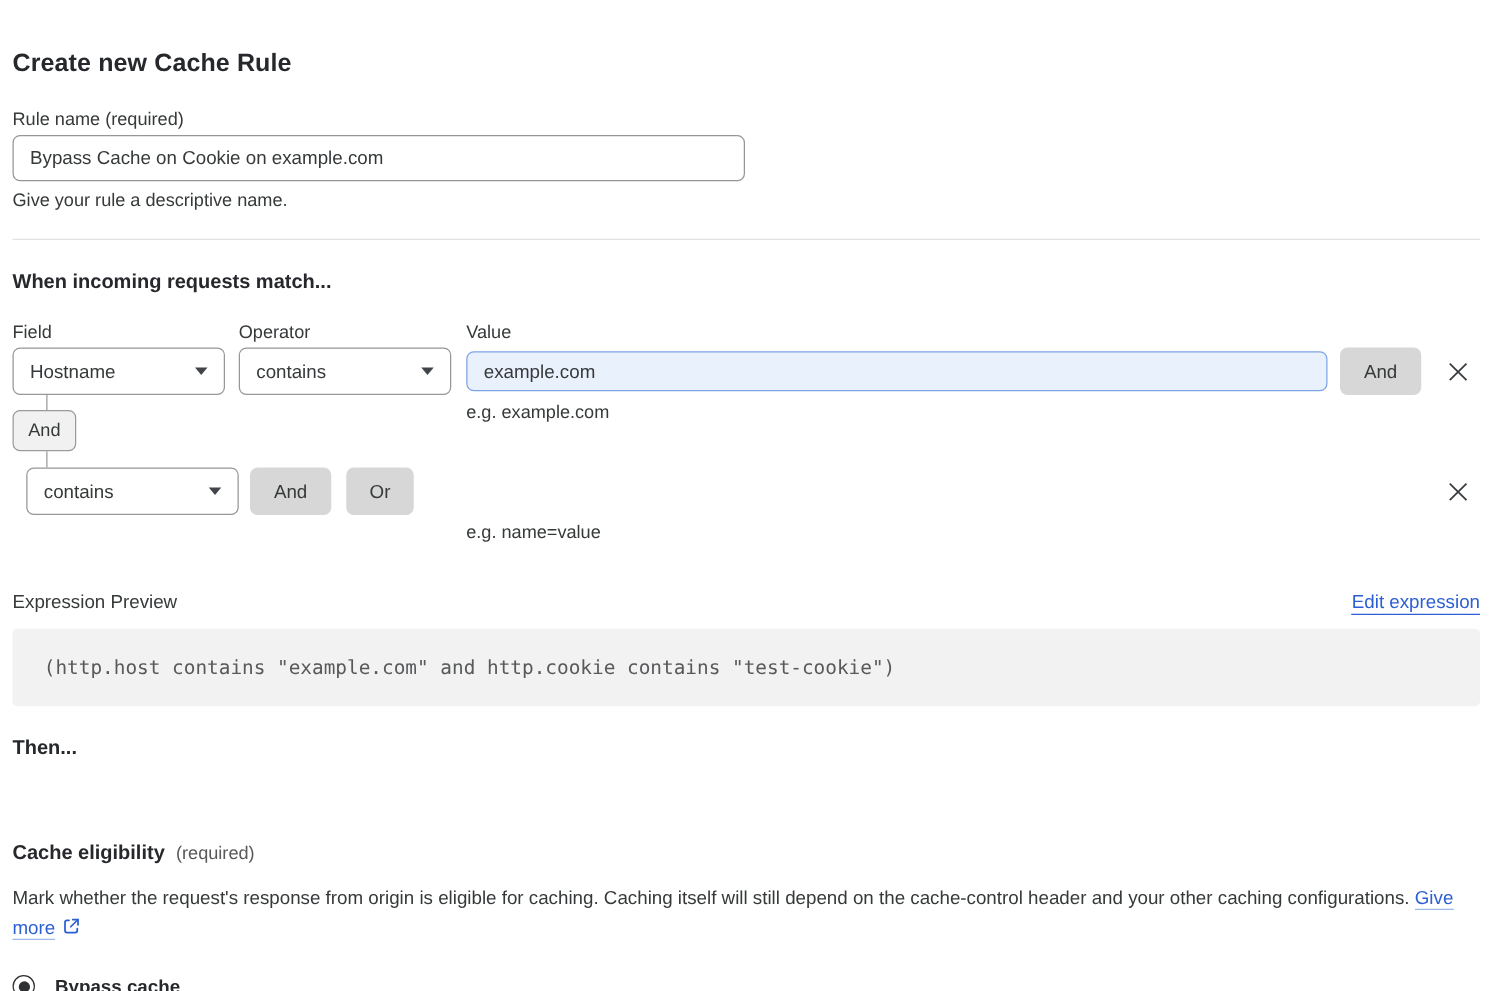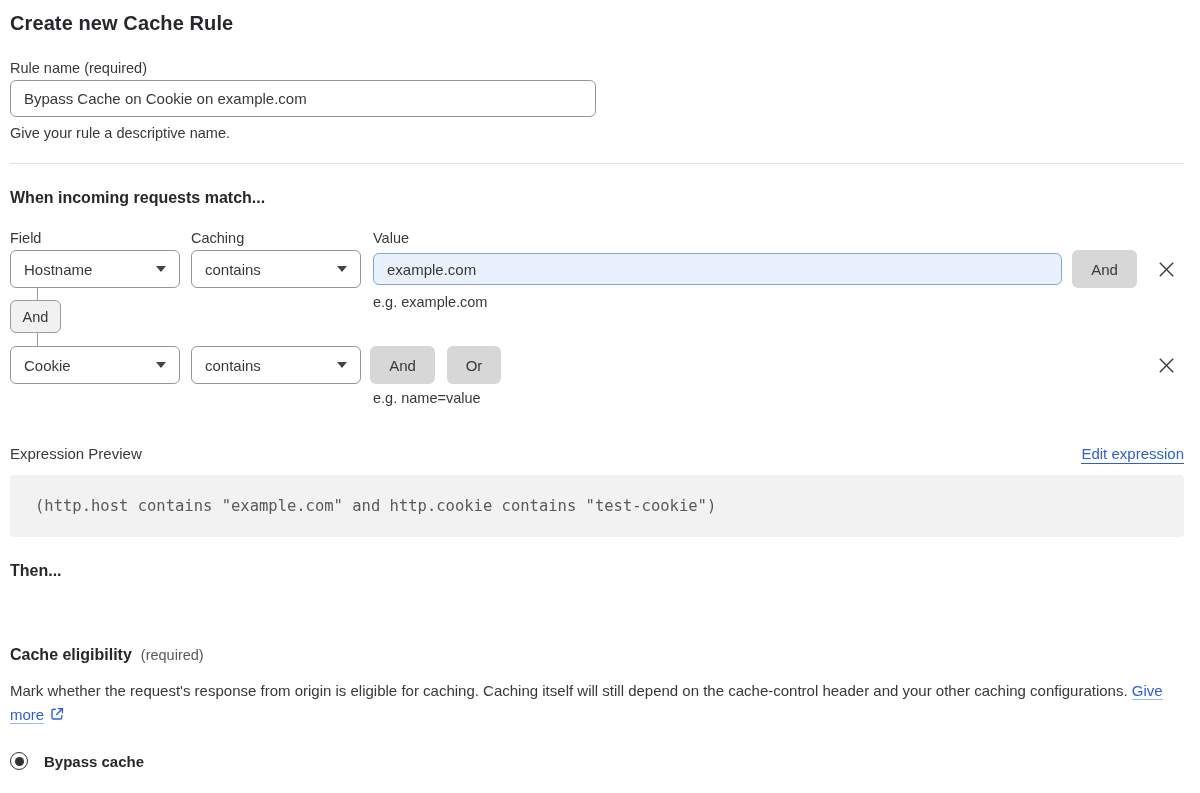--- a/index.html
+++ b/index.html
@@ -9,20 +9,21 @@
     color: #36393a;
     font-size: 15px;
   }
   .container { width: 1174px; margin-left: 10px; padding-top: 12px; }
 
   .page-title {
     font-size: 20px;
     font-weight: 700;
     color: #26282c;
     letter-spacing: 0.1px;
+    margin-top: 28px;
   }
 
   .field-label { margin-top: 25px; font-size: 14.5px; color: #36393a; }
 
   .rule-name-input {
     margin-top: 4px;
     width: 586px; height: 37px;
     border: 1px solid #969696;
     border-radius: 6px;
     padding: 0 13px;
@@ -206,21 +207,21 @@
   <div class="field-label">Rule name (required)</div>
   <input class="rule-name-input" type="text" value="Bypass Cache on Cookie on example.com" style="">
   <div class="help-text">Give your rule a descriptive name.</div>
 
   <hr class="divider">
 
   <div class="section-heading">When incoming requests match...</div>
 
   <div class="columns-row">
     <div class="col-field">Field</div>
-    <div class="col-operator">Caching</div>
+    <div class="col-operator">Operator</div>
     <div class="col-value">Value</div>
   </div>
 
   
   <div class="cond-row first">
     <div class="select">
       <span>Hostname</span>
       <span class="chevron"></span>
     </div>
     <div class="select operator">
@@ -236,24 +237,20 @@
       </svg>
     </button>
     <div class="value-hint">e.g. example.com</div>
   </div>
 
   
   <button class="connector">And</button>
 
   
   <div class="cond-row">
-    <div class="select">
-      <span>Cookie</span>
-      <span class="chevron"></span>
-    </div>
     <div class="select operator">
       <span>contains</span>
       <span class="chevron"></span>
     </div>
     <button class="pill-btn pill-and" style="margin-left:9px;">And</button>
     <button class="pill-btn pill-or">Or</button>
     <button class="close-btn">
       <svg width="21" height="21" viewBox="0 0 22 22">
         <line x1="4" y1="4" x2="18" y2="18" stroke="#3a3d40" stroke-width="1.5"></line>
         <line x1="18" y1="4" x2="4" y2="18" stroke="#3a3d40" stroke-width="1.5"></line>

